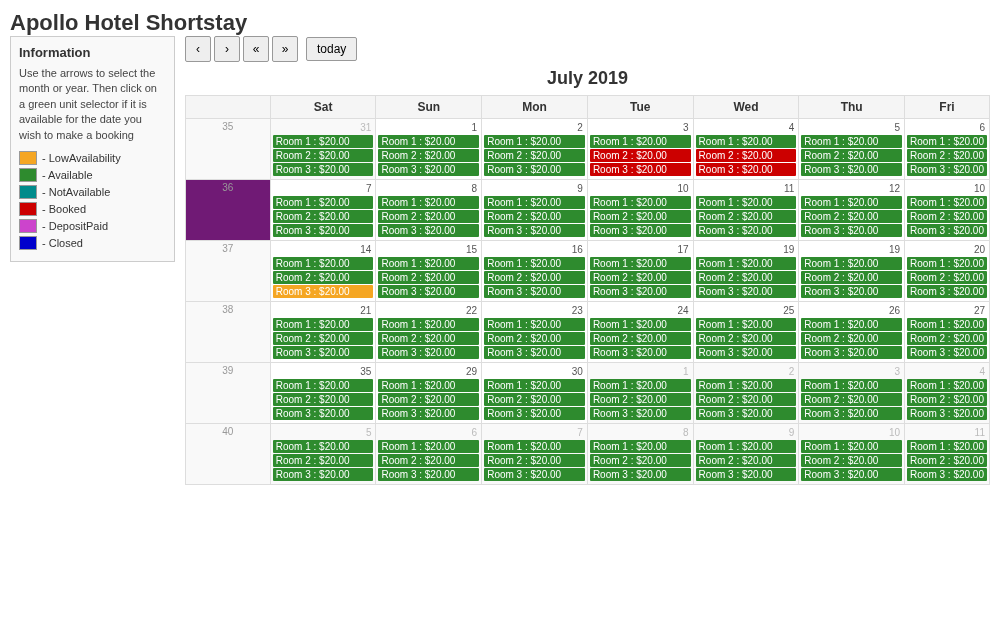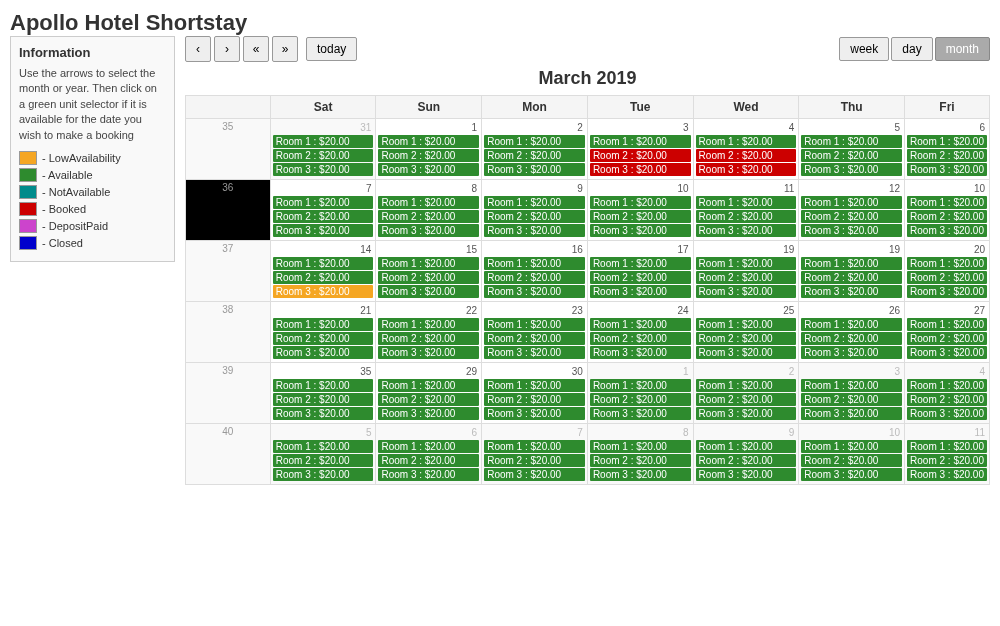--- a/index.html
+++ b/index.html
@@ -97,28 +97,23 @@
     <div class="calendar-area">
 
       <div class="calendar-controls">
         <div class="nav-buttons">
           <button class="nav-btn">‹</button>
           <button class="nav-btn">›</button>
           <button class="nav-btn">«</button>
           <button class="nav-btn">»</button>
         </div>
         <button class="today-btn">today</button>
-        <div class="view-buttons">
-          <button class="view-btn">week</button>
-          <button class="view-btn">day</button>
-          <button class="view-btn active">month</button>
-        </div>
       </div>
 
-      <div class="calendar-title">March 2019</div>
+      <div class="calendar-title">July 2019</div>
 
       <table class="calendar-table">
         <thead>
           <tr>
             <th class="col-week"></th>
             <th>Sat</th>
             <th>Sun</th>
             <th>Mon</th>
             <th>Tue</th>
             <th>Wed</th>
@@ -166,21 +161,21 @@
                 <div class="room-entry available">Room 3 : $20.00</div>
               </td>
               <td>
                 <div class="date-num">6</div>
                 <div class="room-entry available">Room 1 : $20.00</div>
                 <div class="room-entry available">Room 2 : $20.00</div>
                 <div class="room-entry available">Room 3 : $20.00</div>
               </td>
             </tr>
             <tr>
-              <td style="text-align: center; vertical-align: top; padding: 2px; color: rgb(153, 153, 153); font-size: 10px; background: #000000;">36</td>
+              <td style="text-align: center; vertical-align: top; padding: 2px; color: rgb(153, 153, 153); font-size: 10px; background: #701a75;">36</td>
               <td>
                 <div class="date-num">7</div>
                 <div class="room-entry available">Room 1 : $20.00</div>
                 <div class="room-entry available">Room 2 : $20.00</div>
                 <div class="room-entry available">Room 3 : $20.00</div>
               </td>
               <td>
                 <div class="date-num">8</div>
                 <div class="room-entry available">Room 1 : $20.00</div>
                 <div class="room-entry available">Room 2 : $20.00</div>

